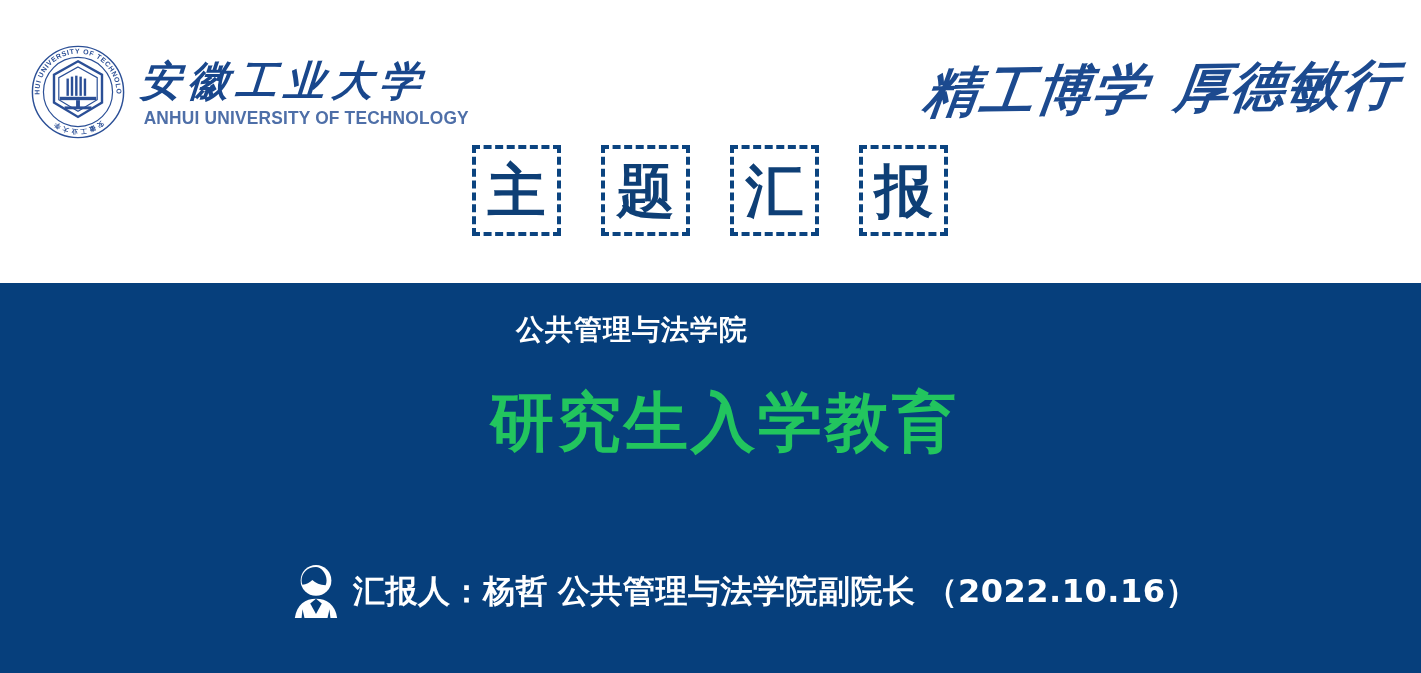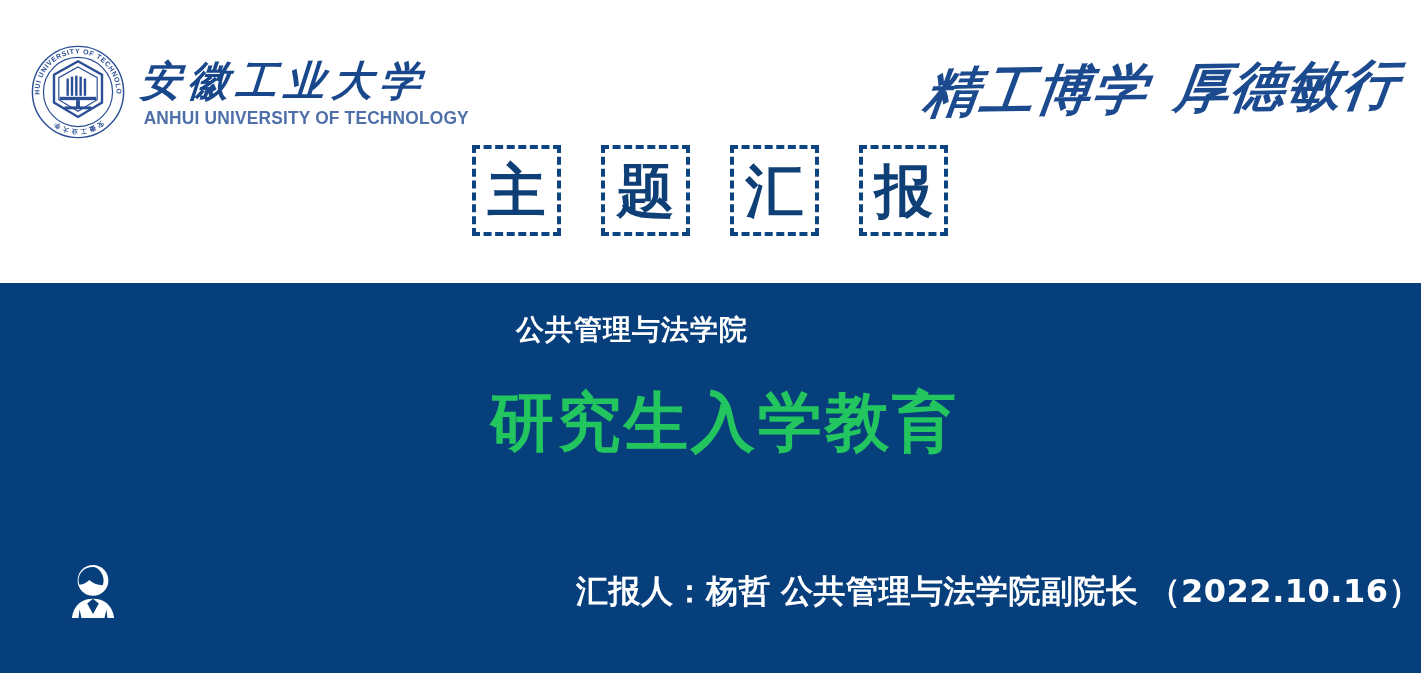--- a/index.html
+++ b/index.html
@@ -162,21 +162,21 @@
 
   
   .presenter-row {
     position: absolute;
     left: 0;
     top: 281px;
     width: 1421px;
     padding-left: 68px;
     display: flex;
     align-items: center;
-    justify-content: space-between;
+    justify-content: center;
     gap: 12px;
   }
 
   .presenter-icon {
     width: 50px;
     height: 54px;
     flex: 0 0 50px;
   }
 
   .presenter-text {

